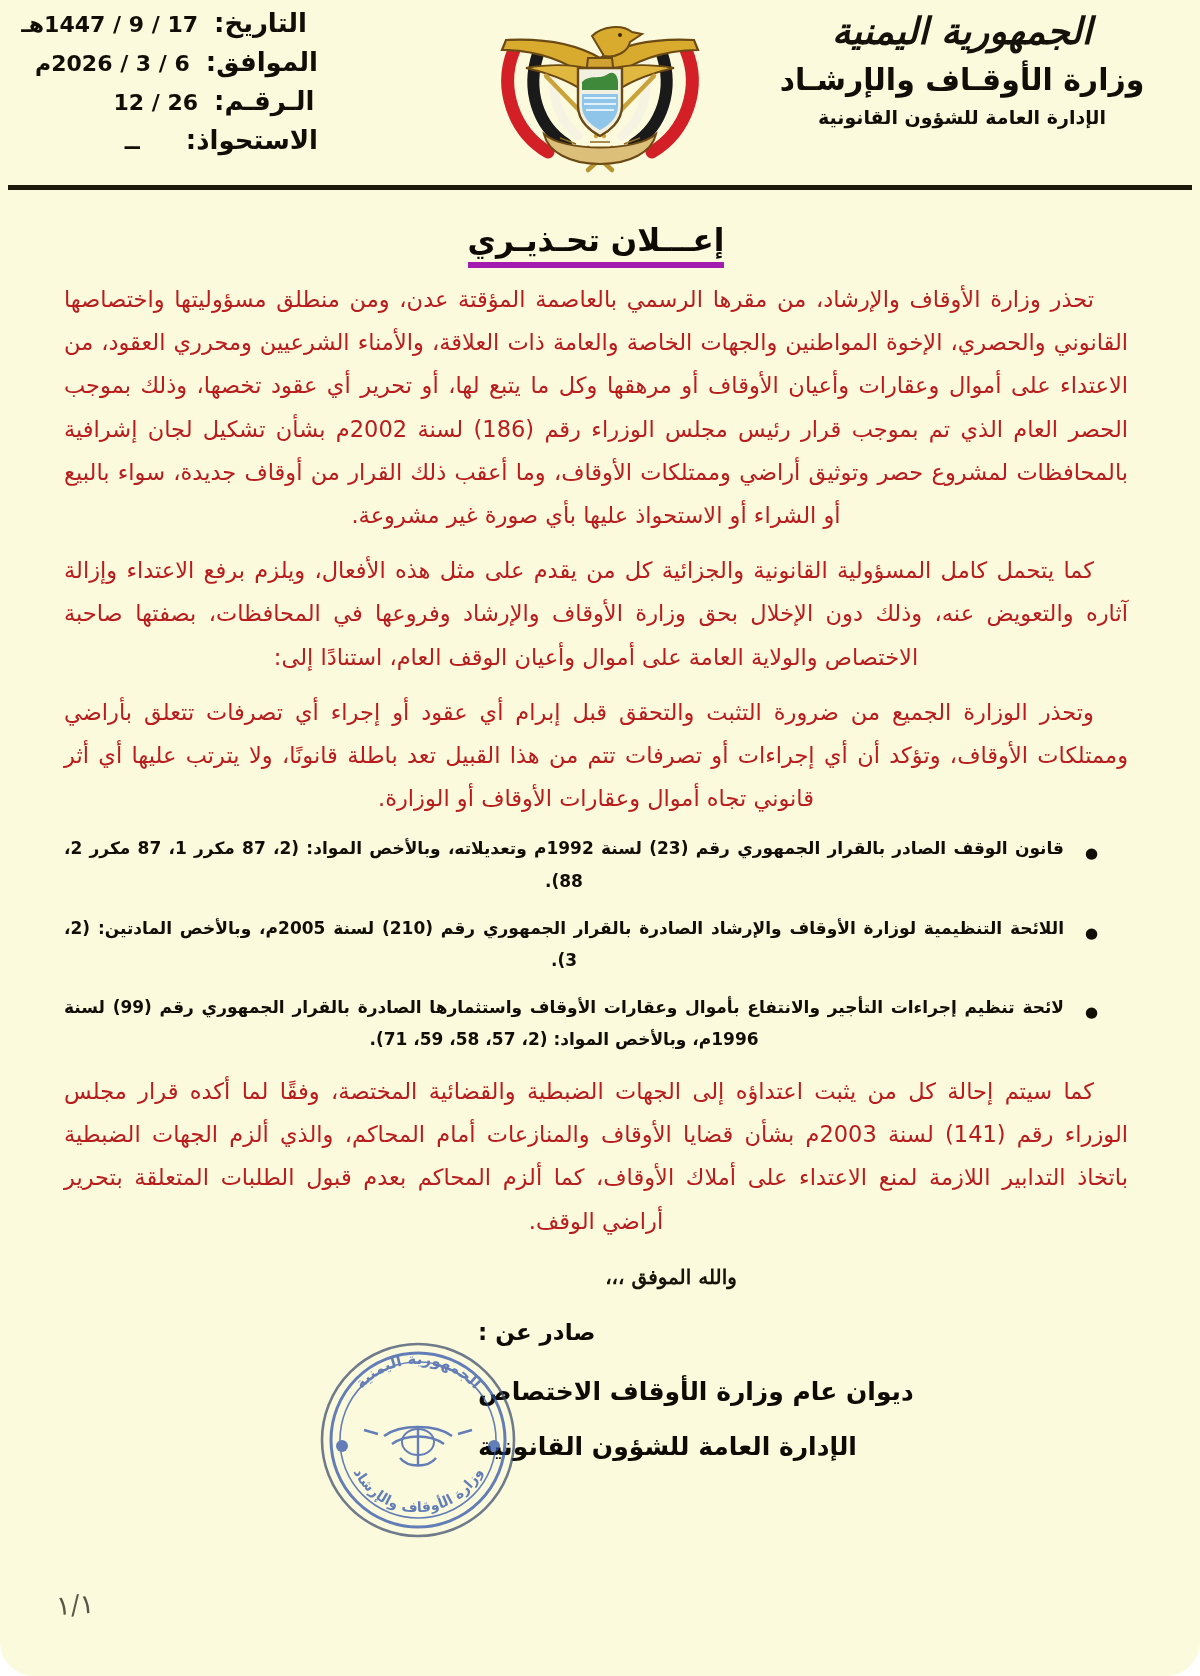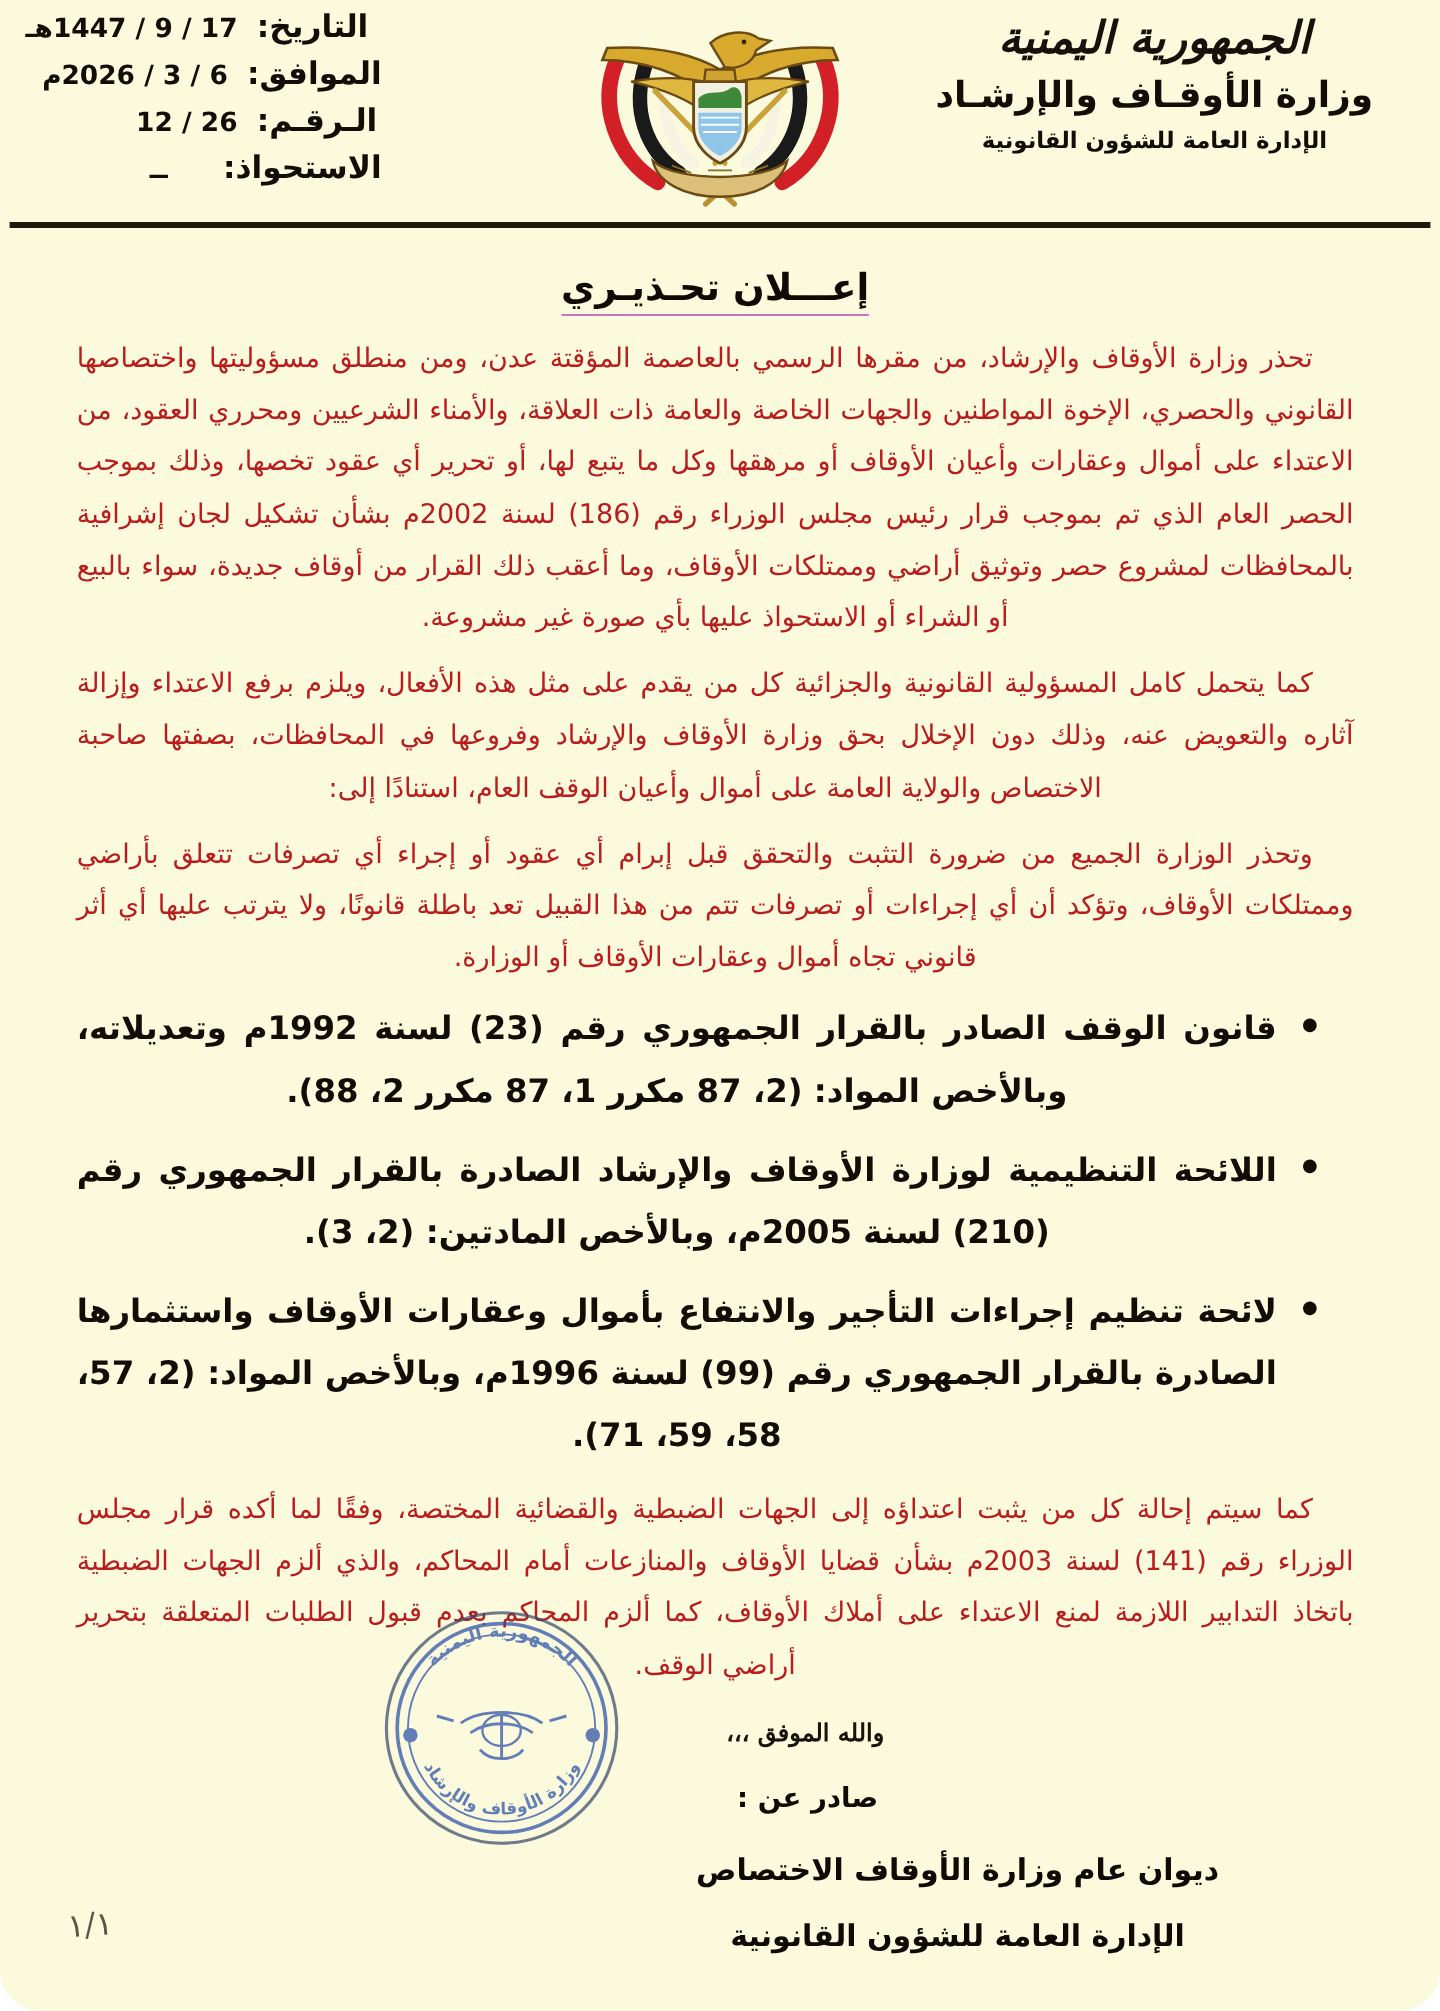--- a/index.html
+++ b/index.html
@@ -117,42 +117,42 @@
   }
   .doc-title {
     text-align: center;
     font-size: 31px;
     font-weight: 700;
     color: #0d0b04;
     letter-spacing: 2px;
     margin: 6px 0 20px 0;
   }
   .doc-title span.u {
-    border-bottom: 1px solid #a21caf;
+    border-bottom: 6px solid #a21caf;
     padding-bottom: 4px;
   }
   p.para {
     margin: 0 0 12px 0;
     font-size: 22.5px;
     line-height: 1.92;
     font-weight: 400;
     color: #b91c1c;
     text-align: justify;
     text-align-last: center;
     letter-spacing: 0;
   }
   p.para.indent { text-indent: 34px; }
   ul.refs {
     list-style: none;
     margin: 6px 0 8px 0;
     padding: 0 30px 0 0;
   }
   ul.refs li {
     position: relative;
-    font-size: 27px;
+    font-size: 17px;
     line-height: 1.92;
     font-weight: 700;
     color: #100e06;
     text-align: justify;
     text-align-last: center;
     margin-bottom: 14px;
     padding-right: 34px;
   }
   ul.refs li::before {
     content: "●";
@@ -170,21 +170,21 @@
     font-weight: 700;
     color: #16140a;
     margin: 22px 0 0 0;
     padding-left: 150px;
   }
   
   .sign-block {
     position: relative;
     margin-top: 30px;
     padding-right: 10px;
-    text-align: center;
+    text-align: left;
     width: 640px;
   }
   .sign-issued {
     font-size: 23px;
     font-weight: 700;
     color: #0d0b04;
     letter-spacing: 0.5px;
     margin-bottom: 32px;
     padding-right: 250px;
   }

